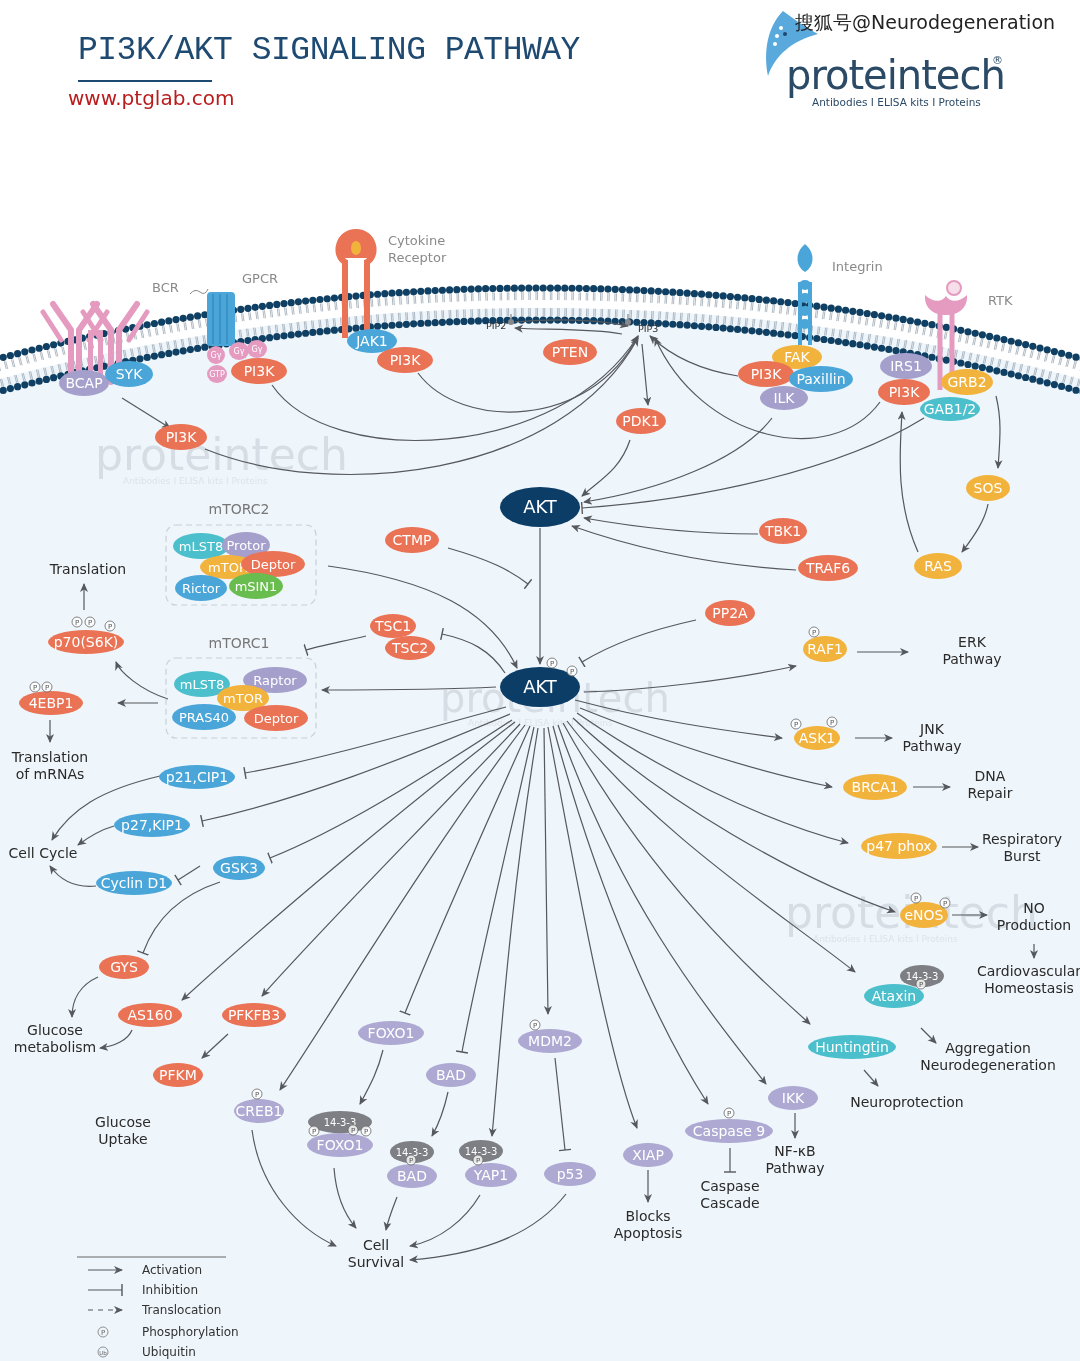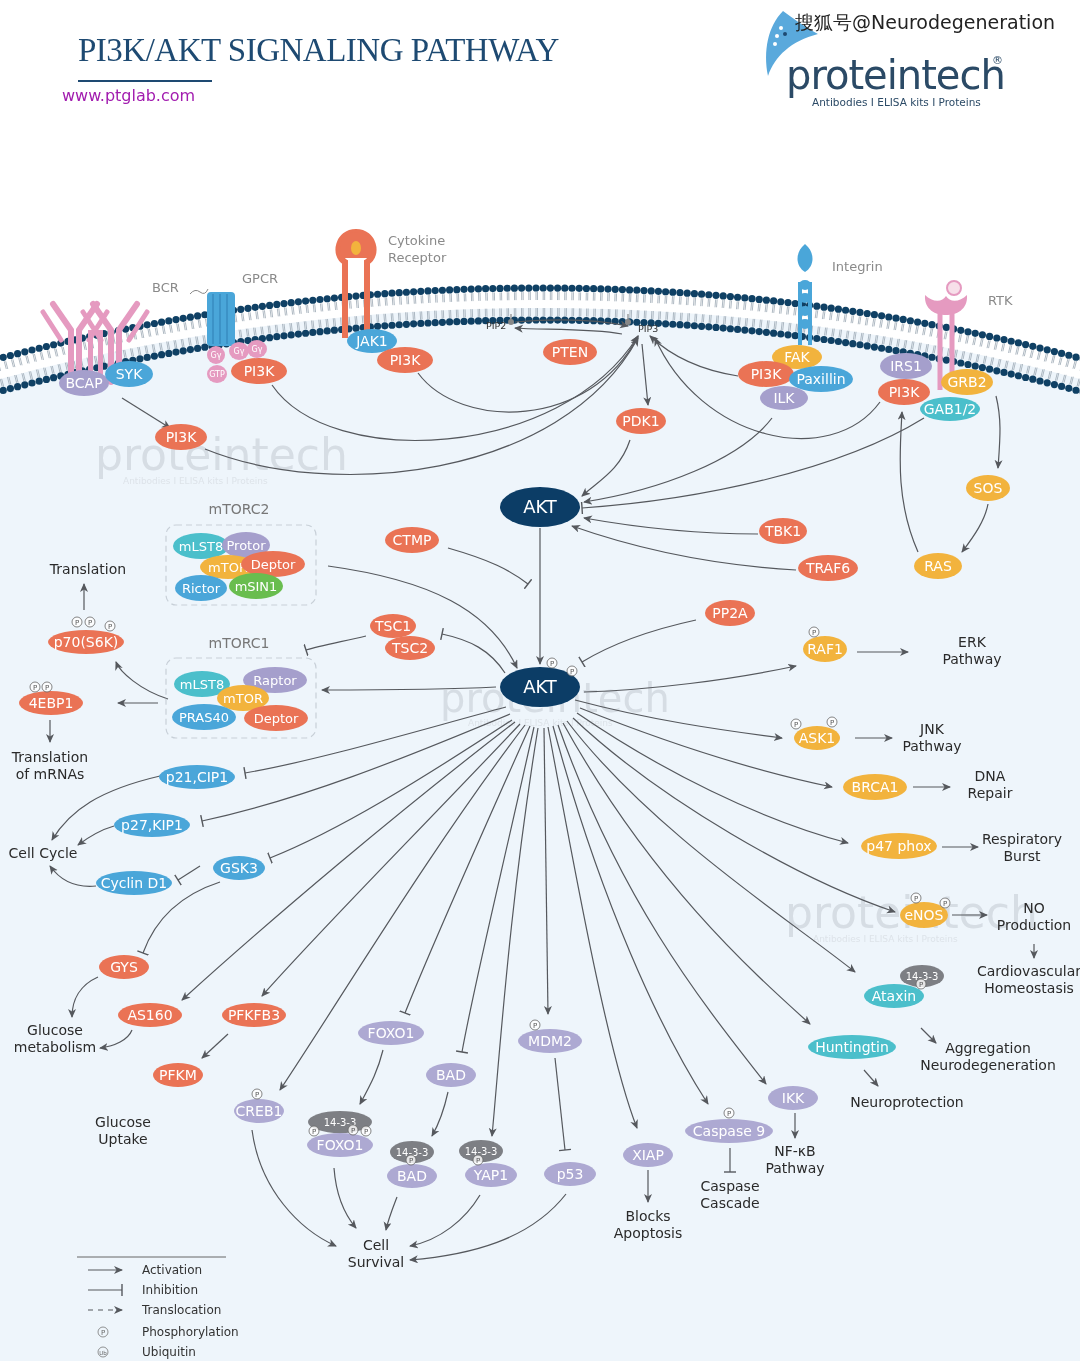--- a/index.html
+++ b/index.html
@@ -1,20 +1,20 @@
 <!DOCTYPE html>
 <html><head>
 <meta charset="utf-8">
 <style>
   html,body{margin:0;padding:0;background:#fff;}
   body{width:1080px;height:1361px;position:relative;overflow:hidden;font-family:"DejaVu Sans",sans-serif;}
   .cell{position:absolute;left:0;top:0;width:1080px;height:1361px;}
-  #title{position:absolute;left:78px;top:32px;font-family:Liberation Serif, serif;font-size:33px;color:#1e4a72;letter-spacing:-0.5px;font-weight:normal;}
+  #title{position:absolute;left:78px;top:32px;font-family:Liberation Mono, monospace;font-size:33px;color:#1e4a72;letter-spacing:-0.5px;font-weight:normal;}
   #title-rule{position:absolute;left:78px;top:80px;width:134px;height:2px;background:#1e4a72;}
-  #url{position:absolute;left:62px;top:86px;font-size:16px;color:#a21caf;}
+  #url{position:absolute;left:68px;top:86px;font-size:20px;color:#b91c1c;}
   #watermark-cn{position:absolute;left:795px;top:10px;font-size:19px;color:#222;font-family:"DejaVu Sans",sans-serif;}
   #logo{position:absolute;left:786px;top:52px;font-size:40px;color:#2b4a66;letter-spacing:-1px;}
   #logo-reg{position:absolute;left:992px;top:54px;font-size:11px;color:#2b4a66;}
   #logo-tag{position:absolute;left:812px;top:96px;font-size:10.5px;color:#2b4a66;}
   #logo-swoosh{position:absolute;left:763px;top:6px;}
   svg text{font-family:"DejaVu Sans",sans-serif;}
 </style>
 </head>
 <body>
 

